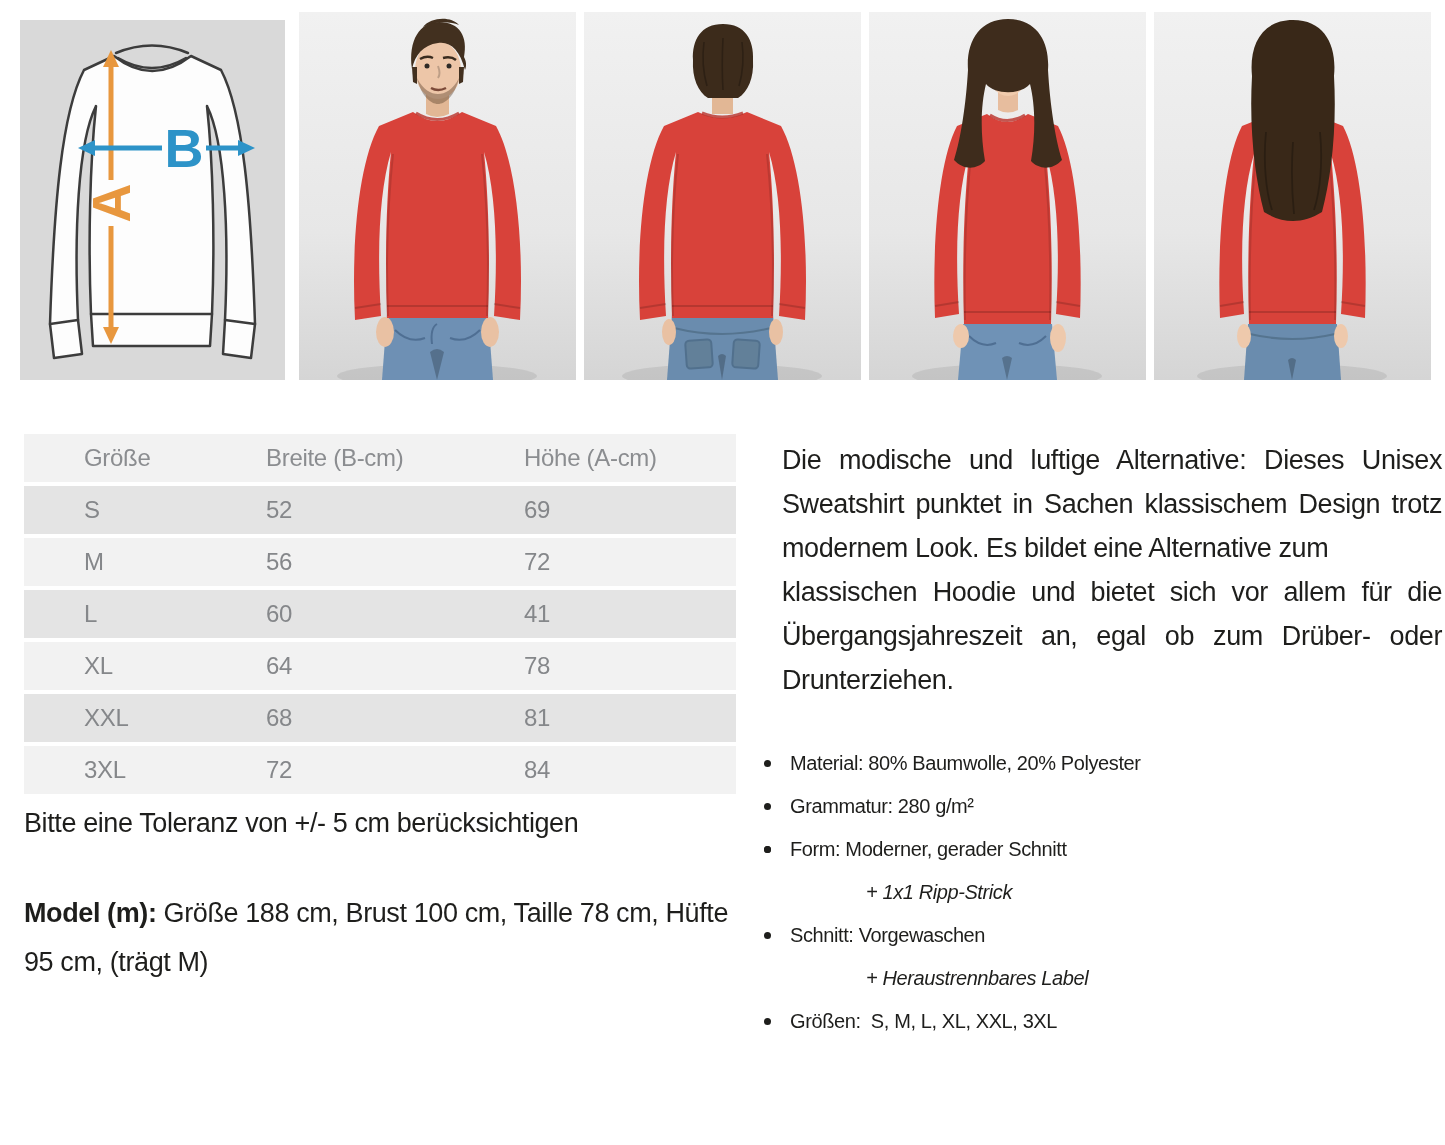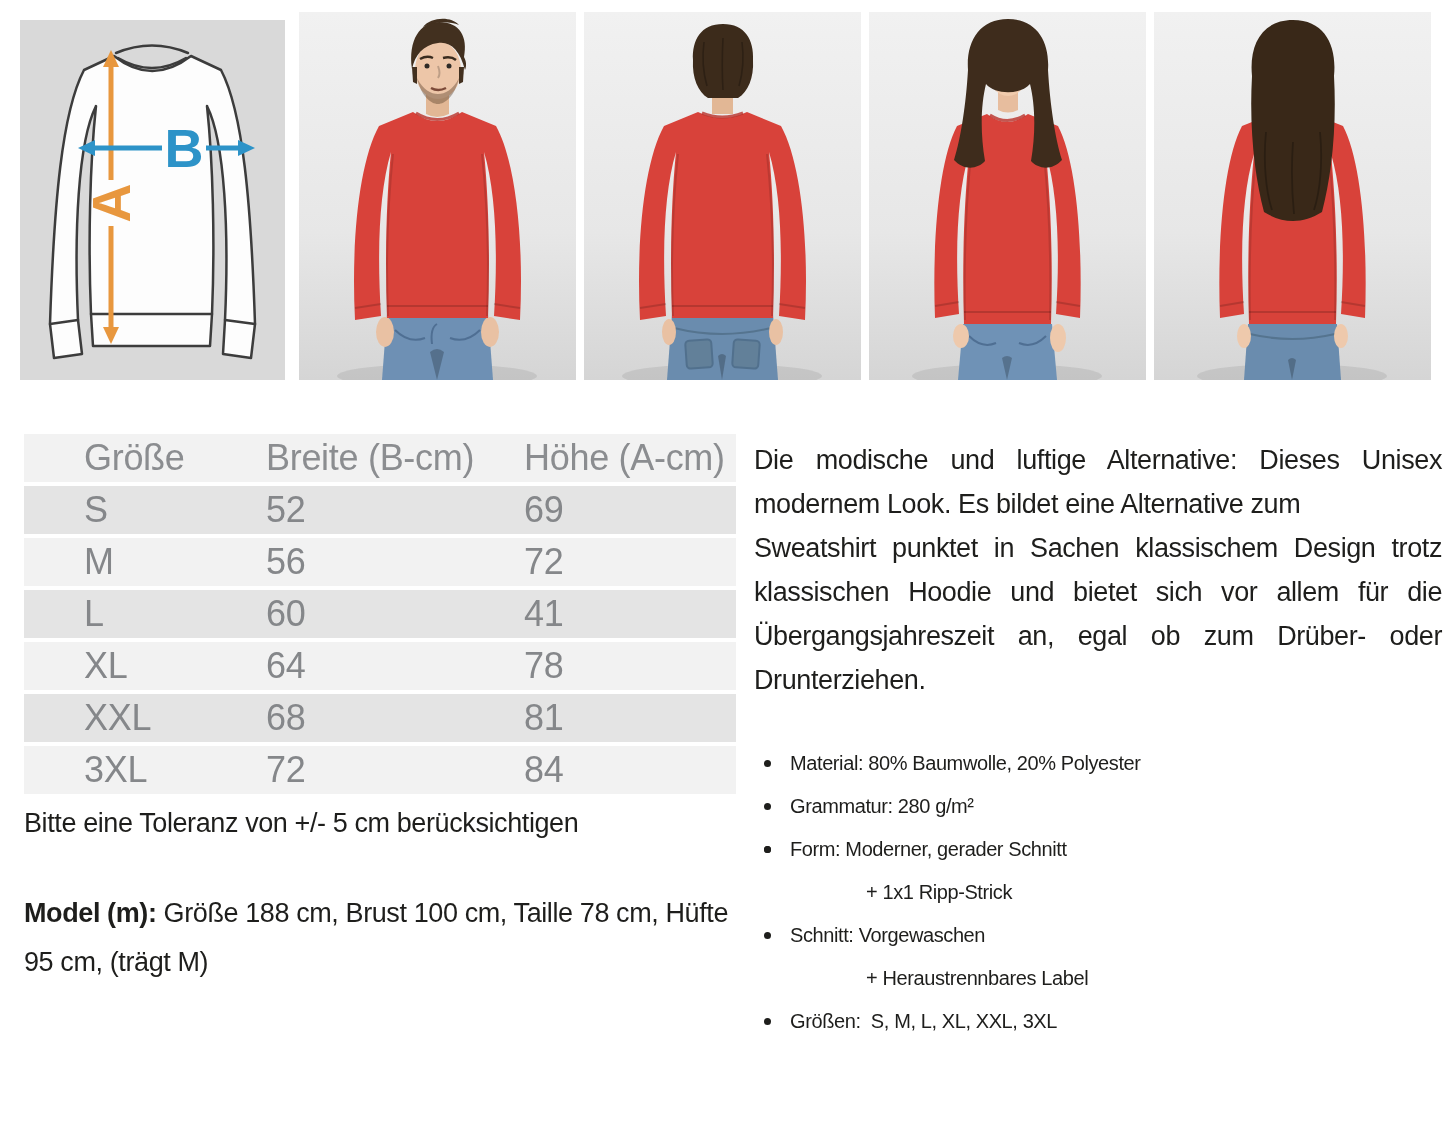--- a/index.html
+++ b/index.html
@@ -16,47 +16,47 @@
   .content { display:flex; margin-top:54px; padding-left:24px; }
   .left-col { width:716px; }
   .right-col { width:688px; margin-left:14px; }
 
   
   .size-table { width:712px; }
   .t-row {
     display:grid; grid-template-columns:182px 258px 1fr;
     height:48px; align-items:center; padding-left:60px;
     margin-bottom:4px; background:#f2f2f2;
-    color:#85878a; font-size:36px; letter-spacing:-0.3px;
+    color:#85878a; font-size:24px; letter-spacing:-0.3px;
   }
   .t-row.alt { background:#e4e4e4; }
   .t-head { background:#f2f2f2; color:#8b8d90; }
 
   .tolerance { margin:14px 0 0 0; font-size:27px; letter-spacing:-0.4px; }
 
   .model { margin:50px 0 0 0; max-width:712px; font-size:27px; line-height:49px; letter-spacing:-0.4px; }
   .model + .model { margin-top:40px; }
   .model b { font-weight:bold; }
 
   
-  .description { margin-top:4px; }
+  .description { margin-top:4px;margin-left:28px; }
   .dline { font-size:27px; line-height:44px; letter-spacing:-0.4px; }
   .dline.j { text-align:justify; text-align-last:justify; }
 
   
   .features { list-style:none; margin:40px 0 0 0; padding:0; }
   .features li {
     position:relative; padding-left:36px;
     font-size:20px; line-height:43px; letter-spacing:-0.4px;
   }
   .features li .dot {
     position:absolute; left:10px; top:18px;
     width:7px; height:7px; border-radius:50%; background:#1e1e1c;
   }
-  .features li.noBullet { padding-left:112px; }
+  .features li.noBullet { padding-left:112px;font-style:italic; }
   .ftext { white-space:pre-wrap; }
 </style>
 </head>
 <body>
 
 <div class="gallery">
 
   <figure class="tile">
     <svg viewBox="0 0 277 368">
       <rect x="6" y="8" width="265" height="360" fill="#d9d9d9"></rect>
@@ -279,22 +279,22 @@
 
     <p class="tolerance">Bitte eine Toleranz von +/- 5 cm berücksichtigen</p>
 
     <p class="model"><b>Model (m):</b> <span>Größe 188 cm, Brust 100 cm, Taille 78 cm, Hüfte 95 cm, (trägt M)</span></p>
 
   </div>
 
   <div class="right-col">
     <div class="description">
         <div class="dline j">Die modische und luftige Alternative: Dieses Unisex</div>
+        <div class="dline j">Sweatshirt punktet in Sachen klassischem Design trotz</div>
         <div class="dline">modernem Look. Es bildet eine Alternative zum</div>
-        <div class="dline j">Sweatshirt punktet in Sachen klassischem Design trotz</div>
         <div class="dline j">klassischen Hoodie und bietet sich vor allem für die</div>
         <div class="dline j">Übergangsjahreszeit an, egal ob zum Drüber- oder</div>
         <div class="dline">Drunterziehen.</div>
       </div>
     <ul class="features">
         <li class=""><span class="dot"></span><span class="ftext">Material: 80% Baumwolle, 20% Polyester</span></li>
         <li class=""><span class="dot"></span><span class="ftext">Grammatur: 280 g/m²</span></li>
         <li class=""><span class="dot"></span></li>
         <li class=""><span class="dot"></span><span class="ftext">Form: Moderner, gerader Schnitt</span></li>
         <li class="noBullet"><span class="ftext">+ 1x1 Ripp-Strick</span></li>

